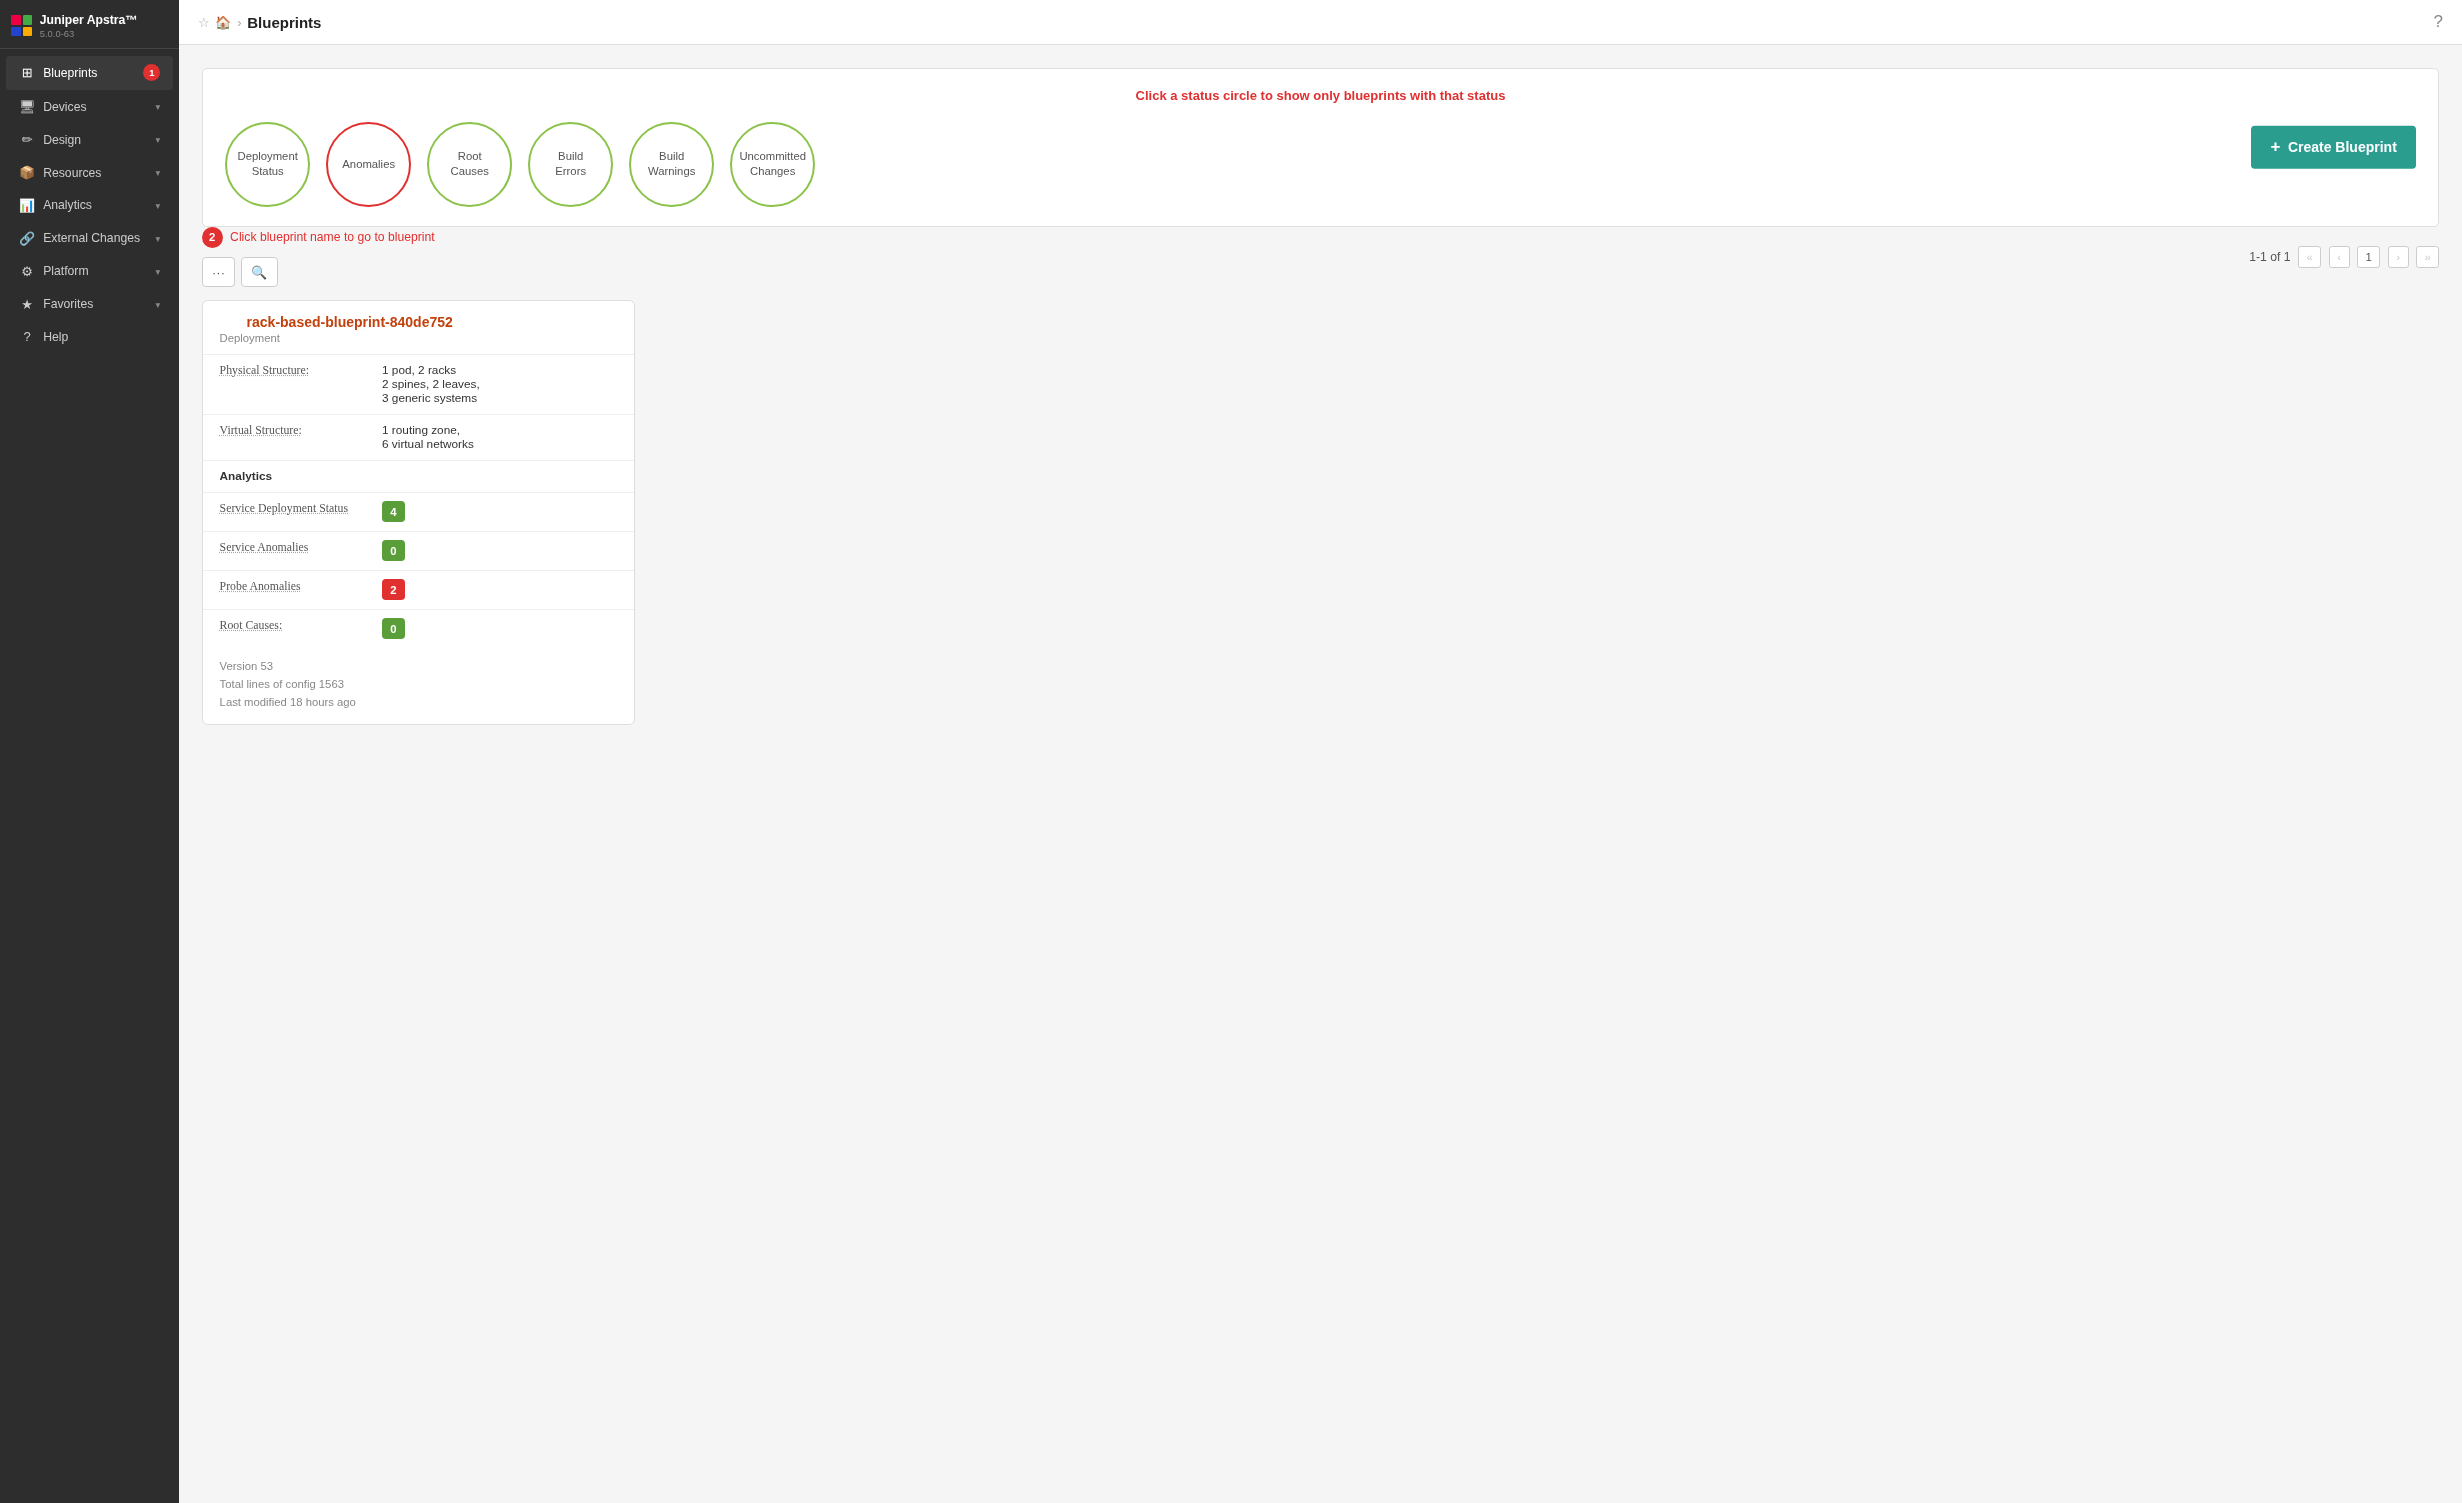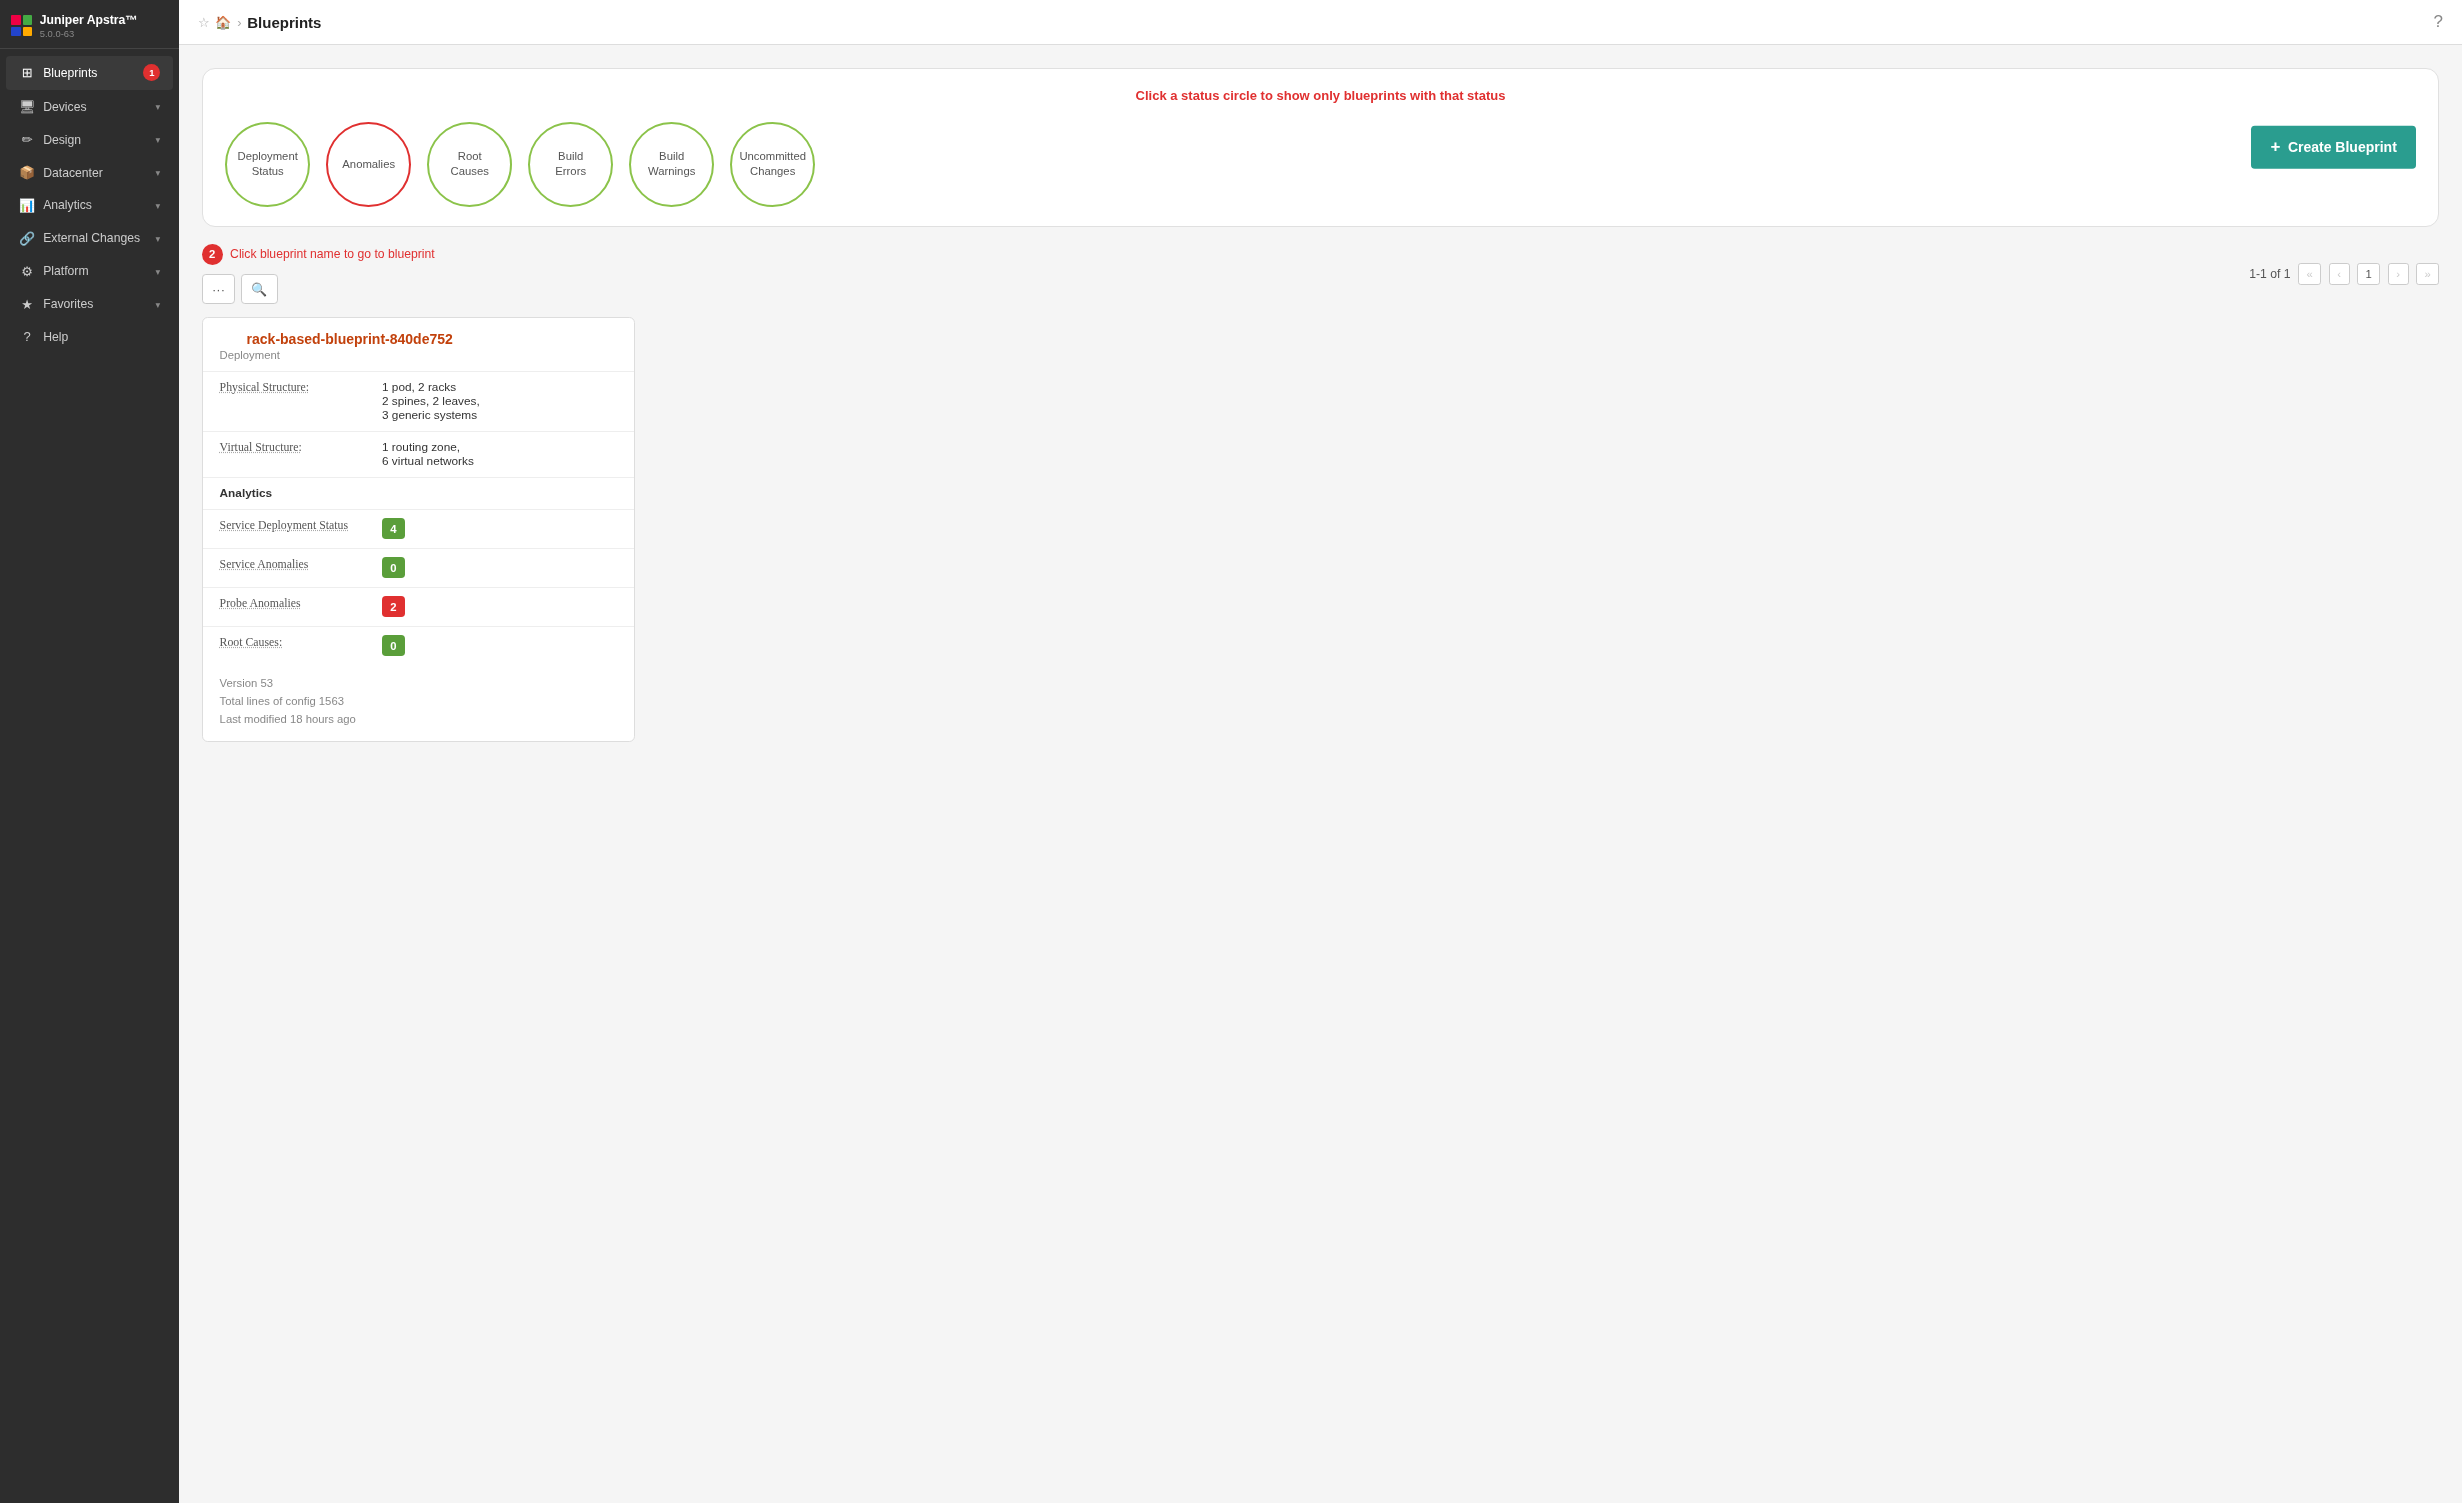--- a/index.html
+++ b/index.html
@@ -102,23 +102,22 @@
     
     #content {
       flex: 1;
       padding: 22.6px;
     }
 
     
     .status-section {
       background: #fff;
       border: 0.9px solid #e0e0e0;
-      border-radius: 13px;
+      border-radius: 5px;
       padding: 19px 22.6px;
-      margin-bottom: 17px;
       position: relative;
     }
     .status-instruction {
       color: #e03030;
       font-size: 13px;
       font-weight: 600;
       text-align: center;
       margin-bottom: 19px;
     }
     .status-circles {
@@ -328,21 +327,21 @@
       <div class="nav-item-left">
         <span class="nav-icon">✏</span>
         <span>Design</span>
       </div>
       <span class="nav-chevron">▾</span>
     </div>
 
     <div class="nav-item">
       <div class="nav-item-left">
         <span class="nav-icon">📦</span>
-        <span>Datacenter</span>
+        <span>Resources</span>
       </div>
       <span class="nav-chevron">▾</span>
     </div>
 
     <div class="nav-item">
       <div class="nav-item-left">
         <span class="nav-icon">📊</span>
         <span>Analytics</span>
       </div>
       <span class="nav-chevron">▾</span>

